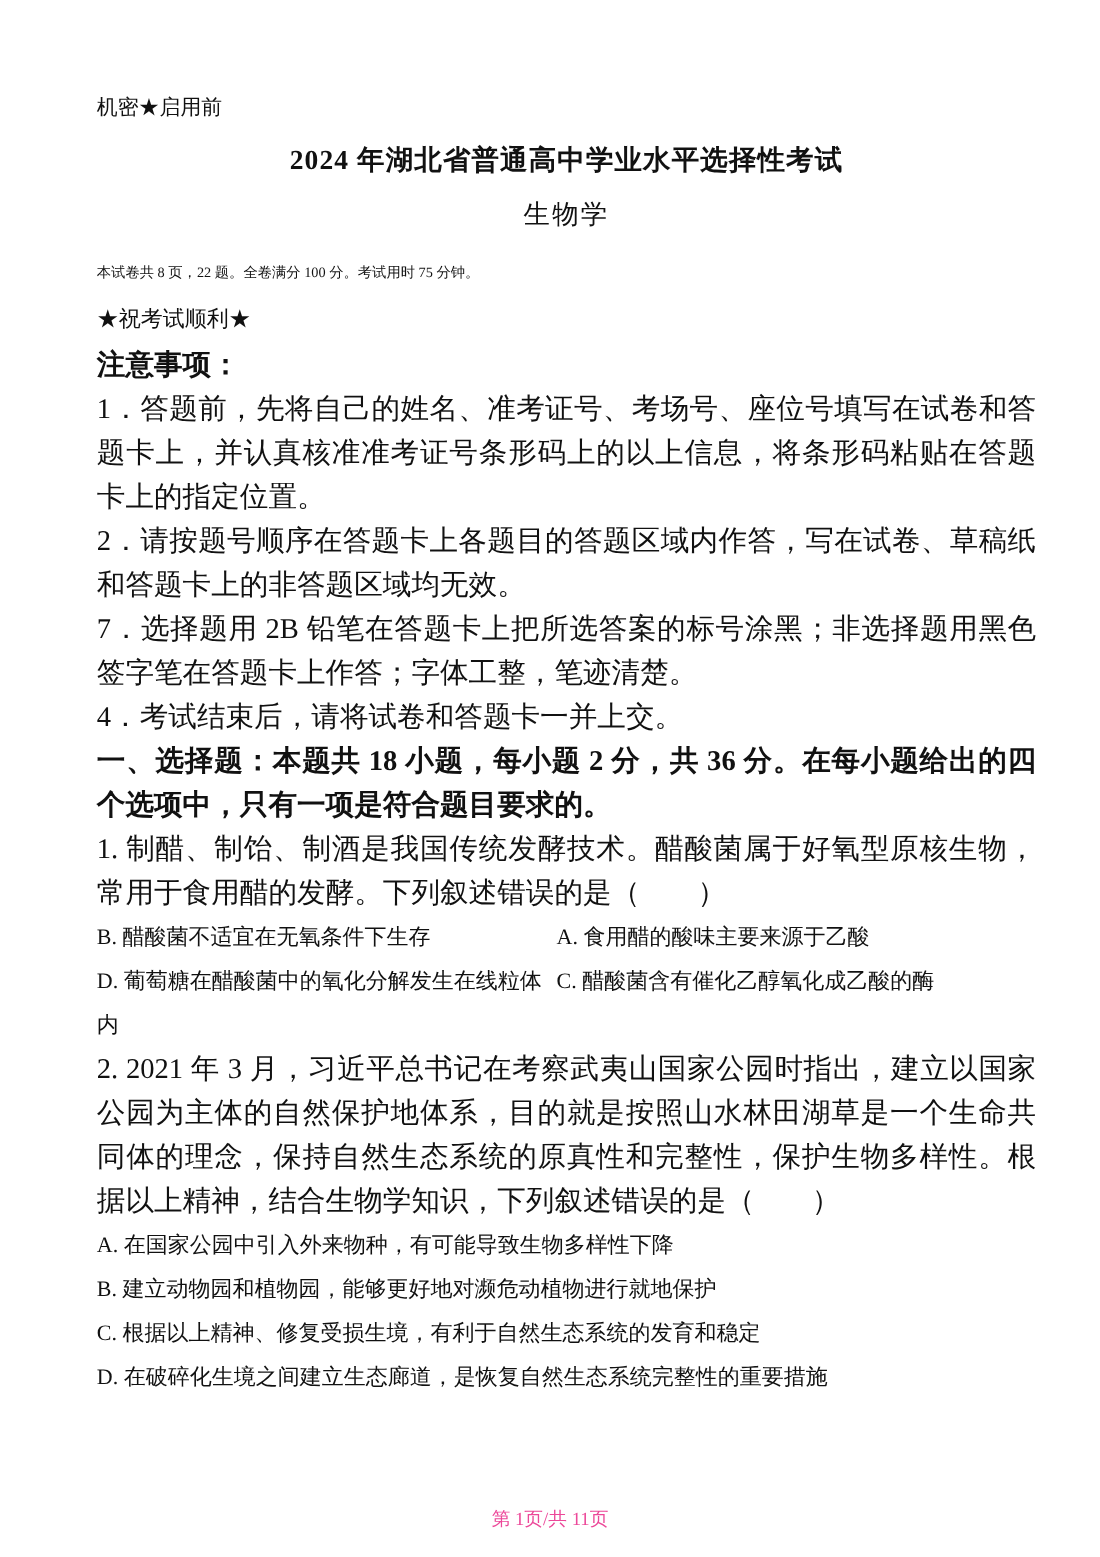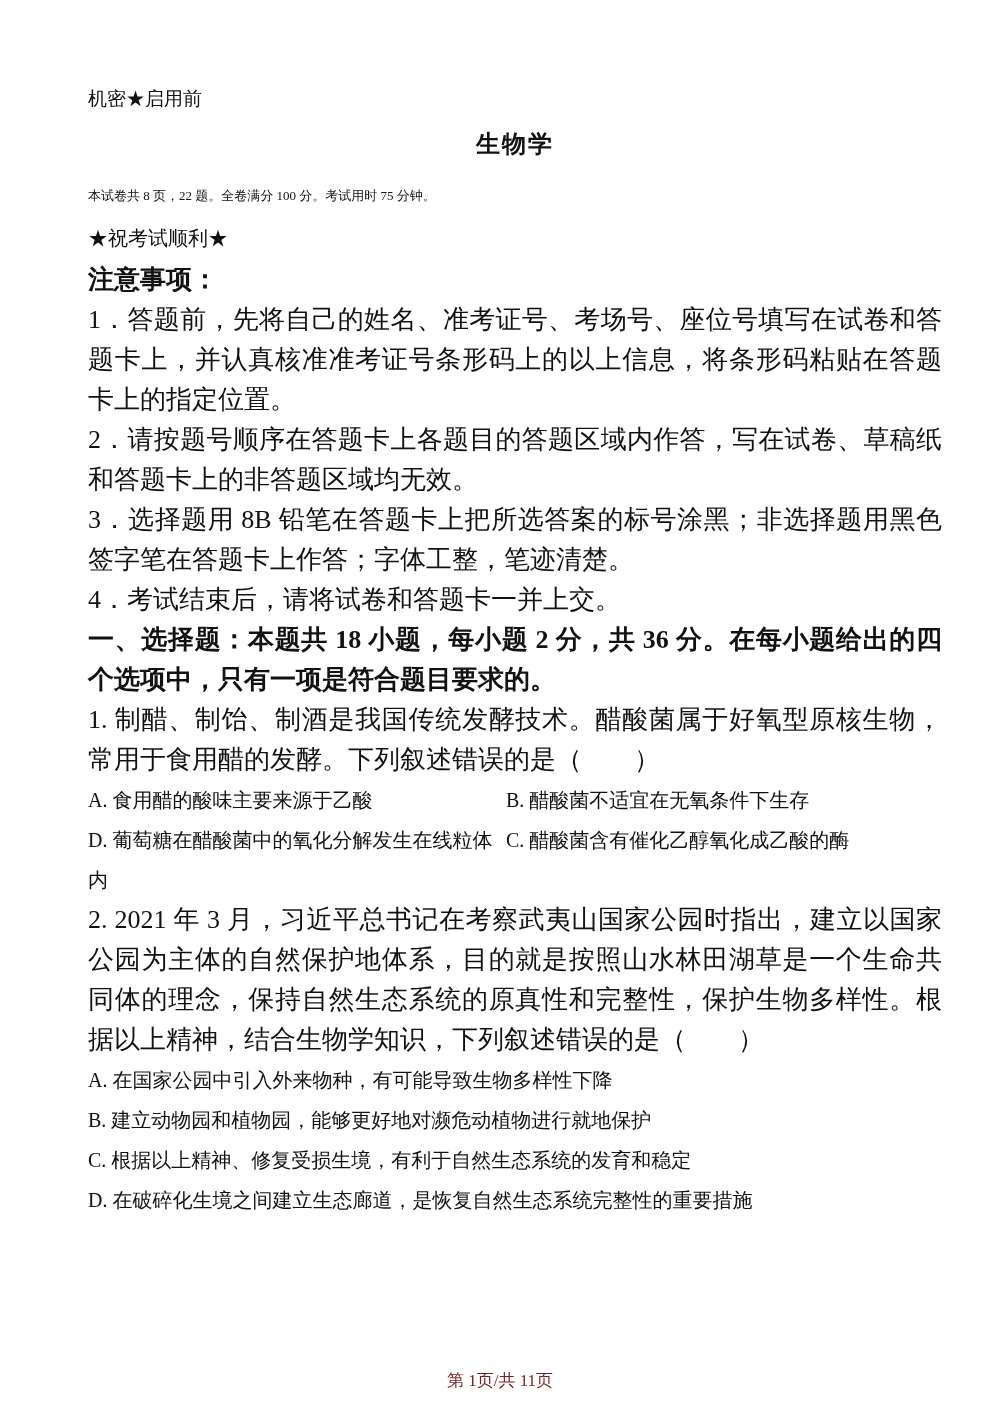--- a/index.html
+++ b/index.html
@@ -28,21 +28,21 @@
     font-size: 25px;
     line-height: 34px;
     font-weight: bold;
     text-align: center;
     letter-spacing: 1px;
   }
   .subject {
     margin: 16px 0 0 0;
     font-size: 24px;
     line-height: 32px;
-    font-weight: bold;
+    font-weight: normal;
     text-align: center;
     letter-spacing: 2px;
   }
   .info {
     margin: 22px 0 0 0;
     font-size: 13px;
     line-height: 28px;
   }
   .wish {
     margin: 14px 0 0 0;
@@ -74,52 +74,53 @@
     text-align: left;
   }
   .footer {
     position: absolute;
     left: 0;
     right: 0;
     bottom: 22px;
     text-align: center;
     font-size: 17px;
     line-height: 24px;
-    color: #7f1d1d;
+    color: #ec4899;
   }
 </style>
 </head>
 <body>
 
 <div class="page">
 
   <div class="secret">机密★启用前</div>
 
+  <h1 class="title">2024 年湖北省普通高中学业水平选择性考试</h1>
 
   <h2 class="subject">生物学</h2>
 
   <p class="info">本试卷共 8 页，22 题。全卷满分 100 分。考试用时 75 分钟。</p>
 
   <p class="wish">★祝考试顺利★</p>
 
   <div>
     <p class="para bold first-body">注意事项：</p>
     <p class="para">1．答题前，先将自己的姓名、准考证号、考场号、座位号填写在试卷和答题卡上，并认真核准准考证号条形码上的以上信息，将条形码粘贴在答题卡上的指定位置。</p>
     <p class="para">2．请按题号顺序在答题卡上各题目的答题区域内作答，写在试卷、草稿纸和答题卡上的非答题区域均无效。</p>
-    <p class="para">3．选择题用 8B 铅笔在答题卡上把所选答案的标号涂黑；非选择题用黑色签字笔在答题卡上作答；字体工整，笔迹清楚。</p>
+    <p class="para">7．选择题用 2B 铅笔在答题卡上把所选答案的标号涂黑；非选择题用黑色签字笔在答题卡上作答；字体工整，笔迹清楚。</p>
     <p class="para">4．考试结束后，请将试卷和答题卡一并上交。</p>
   </div>
 
   <p class="para bold">一、选择题：本题共 18 小题，每小题 2 分，共 36 分。在每小题给出的四个选项中，只有一项是符合题目要求的。</p>
 
   <div>
     <p class="para">1. 制醋、制饴、制酒是我国传统发酵技术。醋酸菌属于好氧型原核生物，常用于食用醋的发酵。下列叙述错误的是（　　）</p>
     <div class="opt-grid">
+      <p class="opt">B. 醋酸菌不适宜在无氧条件下生存</p>
       <p class="opt">A. 食用醋的酸味主要来源于乙酸</p>
-      <p class="opt">B. 醋酸菌不适宜在无氧条件下生存</p>
       <p class="opt">D. 葡萄糖在醋酸菌中的氧化分解发生在线粒体内</p>
       <p class="opt">C. 醋酸菌含有催化乙醇氧化成乙酸的酶</p>
     </div>
   </div>
 
   <div>
     <p class="para">2. 2021 年 3 月，习近平总书记在考察武夷山国家公园时指出，建立以国家公园为主体的自然保护地体系，目的就是按照山水林田湖草是一个生命共同体的理念，保持自然生态系统的原真性和完整性，保护生物多样性。根据以上精神，结合生物学知识，下列叙述错误的是（　　）</p>
     <p class="opt">A. 在国家公园中引入外来物种，有可能导致生物多样性下降</p>
     <p class="opt">B. 建立动物园和植物园，能够更好地对濒危动植物进行就地保护</p>
     <p class="opt">C. 根据以上精神、修复受损生境，有利于自然生态系统的发育和稳定</p>

